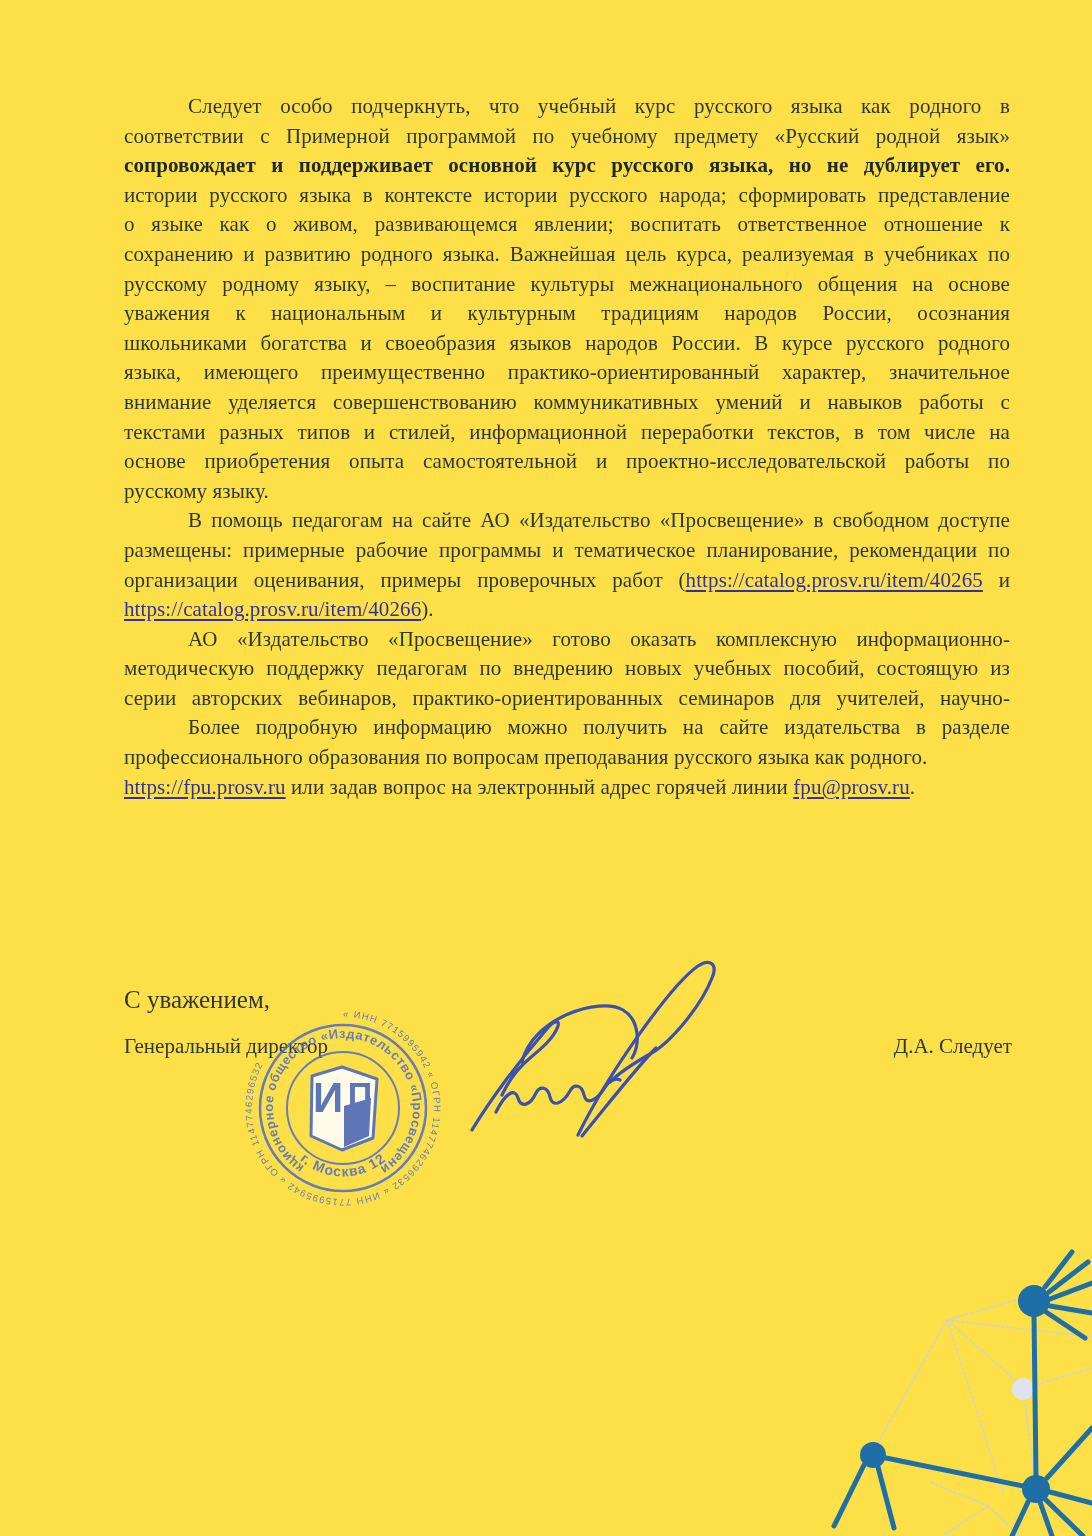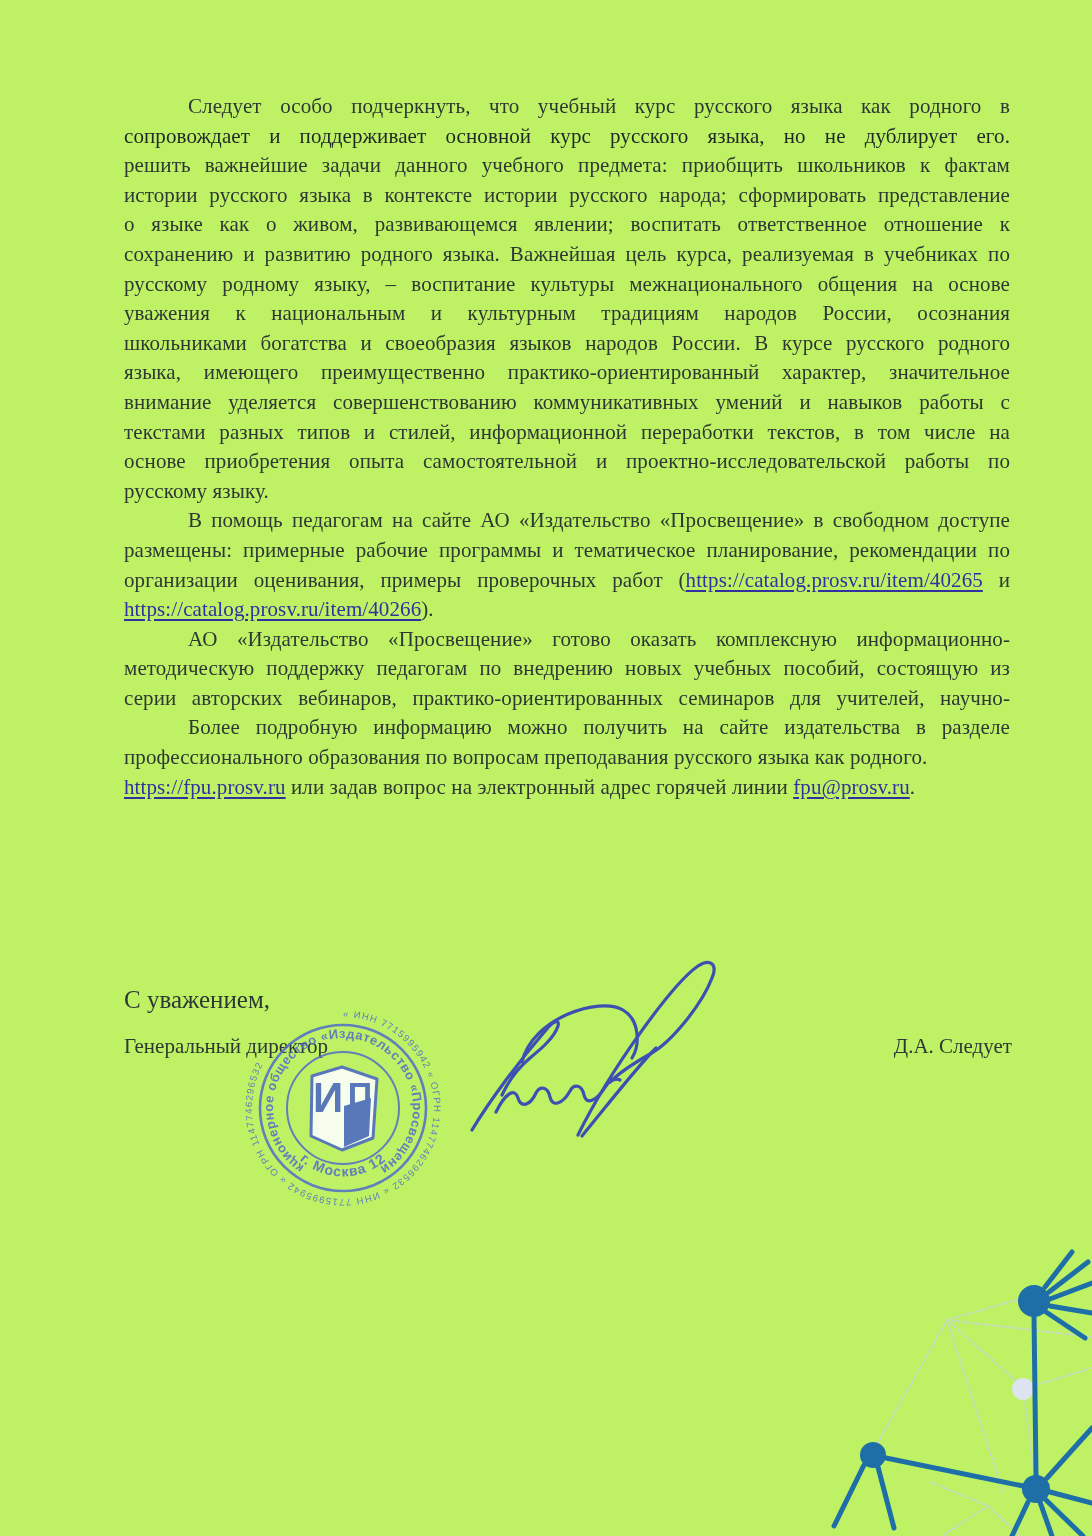--- a/index.html
+++ b/index.html
@@ -1,41 +1,41 @@
 <!DOCTYPE html>
 <html lang="ru"><head>
 <meta charset="utf-8">
 <style>
   html,body{margin:0;padding:0;background:#e8e8e8;}
   .page{
     position:relative;
     width:1092px;height:1536px;
     margin:0 auto;
-    background:#bef264;
+    background:#fde047;
     overflow:hidden;
     font-family:"Liberation Serif", serif;
   }
   .letter-body{
     position:absolute;
     left:124px;top:92px;width:886px;
     font-size:21px;
     line-height:29.6px;
     color:#2d3734;
     letter-spacing:.1px;
   }
   .line{
     text-align:justify;
     text-align-last:justify;
     height:29.6px;
     overflow:hidden;
     white-space:normal;
   }
   .line.last{text-align:right;text-align-last:left;}
   .line.ind{text-indent:64px;}
-  .b{font-weight:normal;color:#1e2826;}
+  .b{font-weight:bold;color:#1e2826;}
   a.lnk{color:#31319f;text-underline-offset:3px;cursor:pointer;}
   .closing-salutation{
     position:absolute;left:124px;top:986px;
     font-size:25px;color:#2d3734;
   }
   .closing-row{
     position:absolute;left:124px;top:1034px;width:888px;
     display:flex;justify-content:space-between;
     font-size:21px;color:#2d3734;
   }
@@ -45,22 +45,22 @@
   }
   .stamp-text{font-family:"Liberation Sans", sans-serif;}
 </style>
 </head>
 <body>
 
 <div class="page">
 
   <div class="letter-body">
       <div class="line ind"><span>Следует особо подчеркнуть, что учебный курс русского языка как родного в</span></div>
+      <div class="line"><span>соответствии с Примерной программой по учебному предмету «Русский родной язык»</span></div>
       <div class="line"><span class="b">сопровождает и поддерживает основной курс русского языка, но не дублирует его.</span></div>
-      <div class="line"><span>решить важнейшие задачи данного учебного предмета: приобщить школьников к фактам</span></div>
       <div class="line"><span>истории русского языка в контексте истории русского народа; сформировать представление</span></div>
       <div class="line"><span>о языке как о живом, развивающемся явлении; воспитать ответственное отношение к</span></div>
       <div class="line"><span>сохранению и развитию родного языка. Важнейшая цель курса, реализуемая в учебниках по</span></div>
       <div class="line"><span>русскому родному языку, – воспитание культуры межнационального общения на основе</span></div>
       <div class="line"><span>уважения к национальным и культурным традициям народов России, осознания</span></div>
       <div class="line"><span>школьниками богатства и своеобразия языков народов России. В курсе русского родного</span></div>
       <div class="line"><span>языка, имеющего преимущественно практико-ориентированный характер, значительное</span></div>
       <div class="line"><span>внимание уделяется совершенствованию коммуникативных умений и навыков работы с</span></div>
       <div class="line"><span>текстами разных типов и стилей, информационной переработки текстов, в том числе на</span></div>
       <div class="line"><span>основе приобретения опыта самостоятельной и проектно-исследовательской работы по</span></div>

